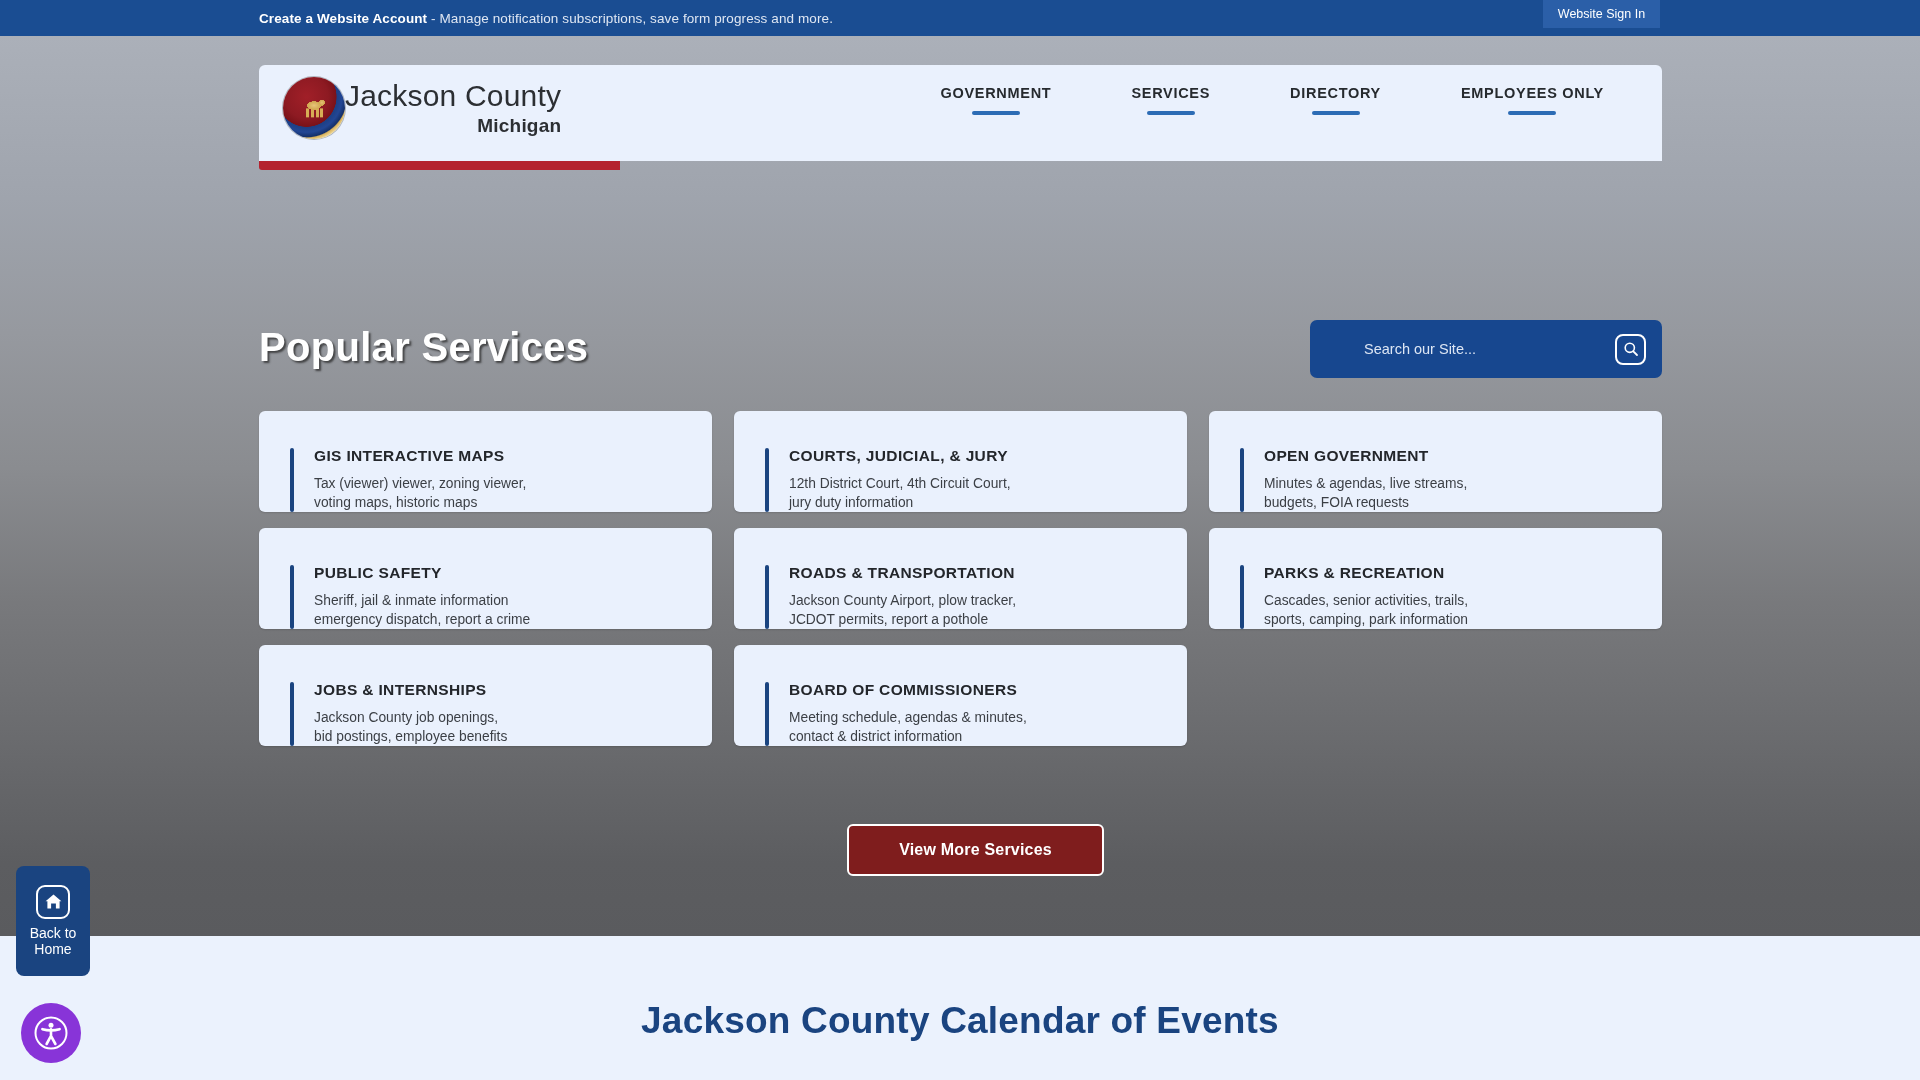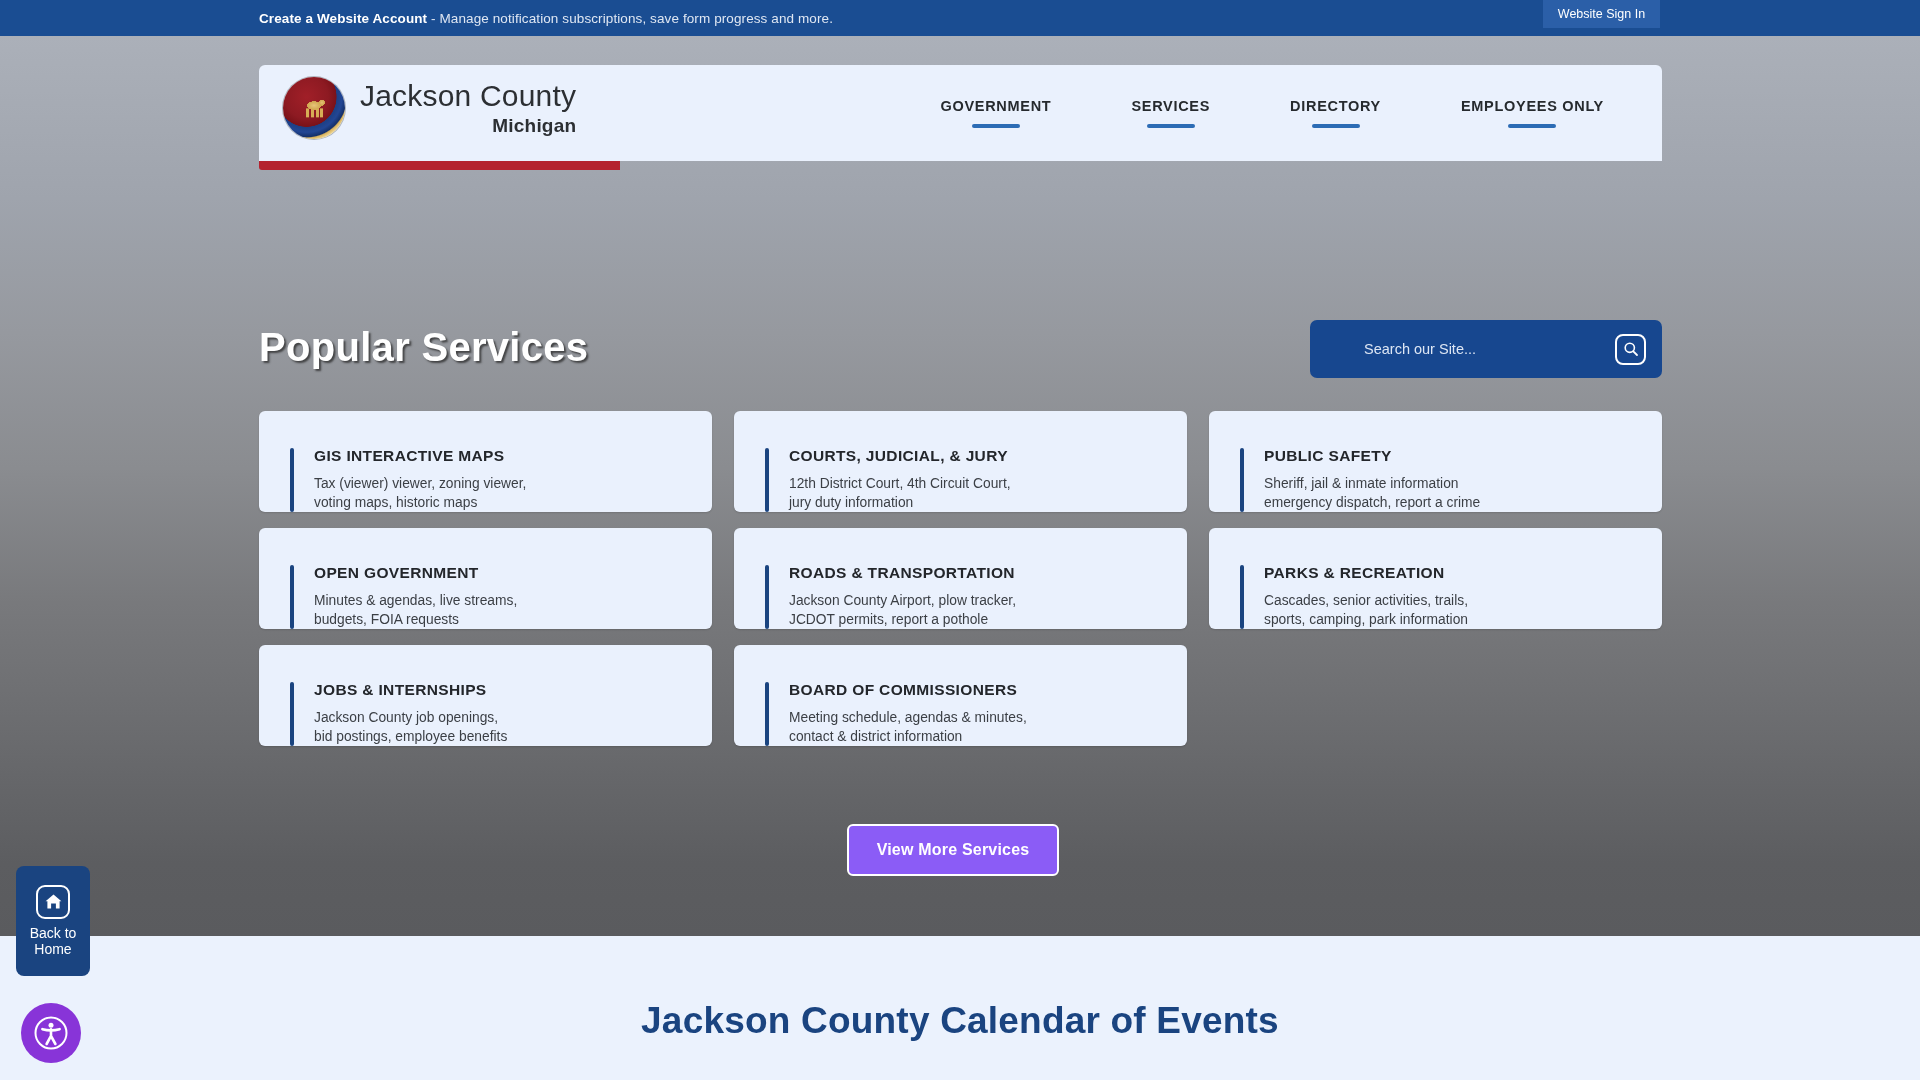--- a/index.html
+++ b/index.html
@@ -79,21 +79,20 @@
     top: 161px; left: 259px;
     width: 361px; height: 9px;
     background: #b4232f;
     border-radius: 0 0 0 3px;
   }
   .brand {
     position: absolute;
     top: 12px; left: 24px;
     display: flex;
     align-items: center;
-    gap: 15px;
   }
   .seal {
     width: 62px; height: 62px;
     border-radius: 50%;
     background: radial-gradient(circle at 38% 32%,
         #a11f28 0%, #8d1a22 38%, #7a1219 52%,
         #1d3f84 53%, #224694 62%, #15306a 70%,
         #d9b25c 72%, #f1dc9e 78%, #c79a3e 86%, #a97e2c 100%);
     position: relative;
     box-shadow: 0 0 0 1px rgba(0,0,0,.25);
@@ -138,21 +137,20 @@
     align-items: center;
   }
   .nav-item {
     position: relative;
     padding: 0 0 0 0;
     margin: 0 40px;
     height: 56px;
     display: flex;
     flex-direction: column;
     align-items: center;
-    justify-content: center;
     cursor: pointer;
   }
   .nav-label {
     font-size: 14.5px;
     letter-spacing: .7px;
     color: #262a2e;
     font-weight: 600;
   }
   .nav-underline {
     width: 48px; height: 4px;
@@ -245,22 +243,22 @@
   .card-desc {
     font-size: 13.8px;
     color: #3b3f45;
     line-height: 1.38;
   }
 
   
   .viewmore {
     position: absolute;
     top: 824px; left: 847px;
-    width: 212px; height: 52px;
-    background: #8b5cf6;
+    width: 257px; height: 52px;
+    background: #7f1d1d;
     border: 2px solid #ffffff;
     border-radius: 6px;
     color: #ffffff;
     font-size: 16px;
     font-weight: 700;
     letter-spacing: .2px;
     cursor: pointer;
     font-family: "Liberation Sans", sans-serif;
   }
 
@@ -400,35 +398,35 @@
         <div>12th District Court, 4th Circuit Court,</div>
         <div>jury duty information</div>
       </div>
     </div>
   </div>
 
 
   <div class="card">
     <div class="card-accent"></div>
     <div class="card-body">
+      <div class="card-title">OPEN GOVERNMENT</div>
+      <div class="card-desc">
+        <div>Minutes &amp; agendas, live streams,</div>
+        <div>budgets, FOIA requests</div>
+      </div>
+    </div>
+  </div>
+
+  <div class="card">
+    <div class="card-accent"></div>
+    <div class="card-body">
       <div class="card-title">PUBLIC SAFETY</div>
       <div class="card-desc">
         <div>Sheriff, jail &amp; inmate information</div>
         <div>emergency dispatch, report a crime</div>
-      </div>
-    </div>
-  </div>
-
-  <div class="card">
-    <div class="card-accent"></div>
-    <div class="card-body">
-      <div class="card-title">OPEN GOVERNMENT</div>
-      <div class="card-desc">
-        <div>Minutes &amp; agendas, live streams,</div>
-        <div>budgets, FOIA requests</div>
       </div>
     </div>
   </div>
 
   <div class="card">
     <div class="card-accent"></div>
     <div class="card-body">
       <div class="card-title">ROADS &amp; TRANSPORTATION</div>
       <div class="card-desc">
         <div>Jackson County Airport, plow tracker,</div>

